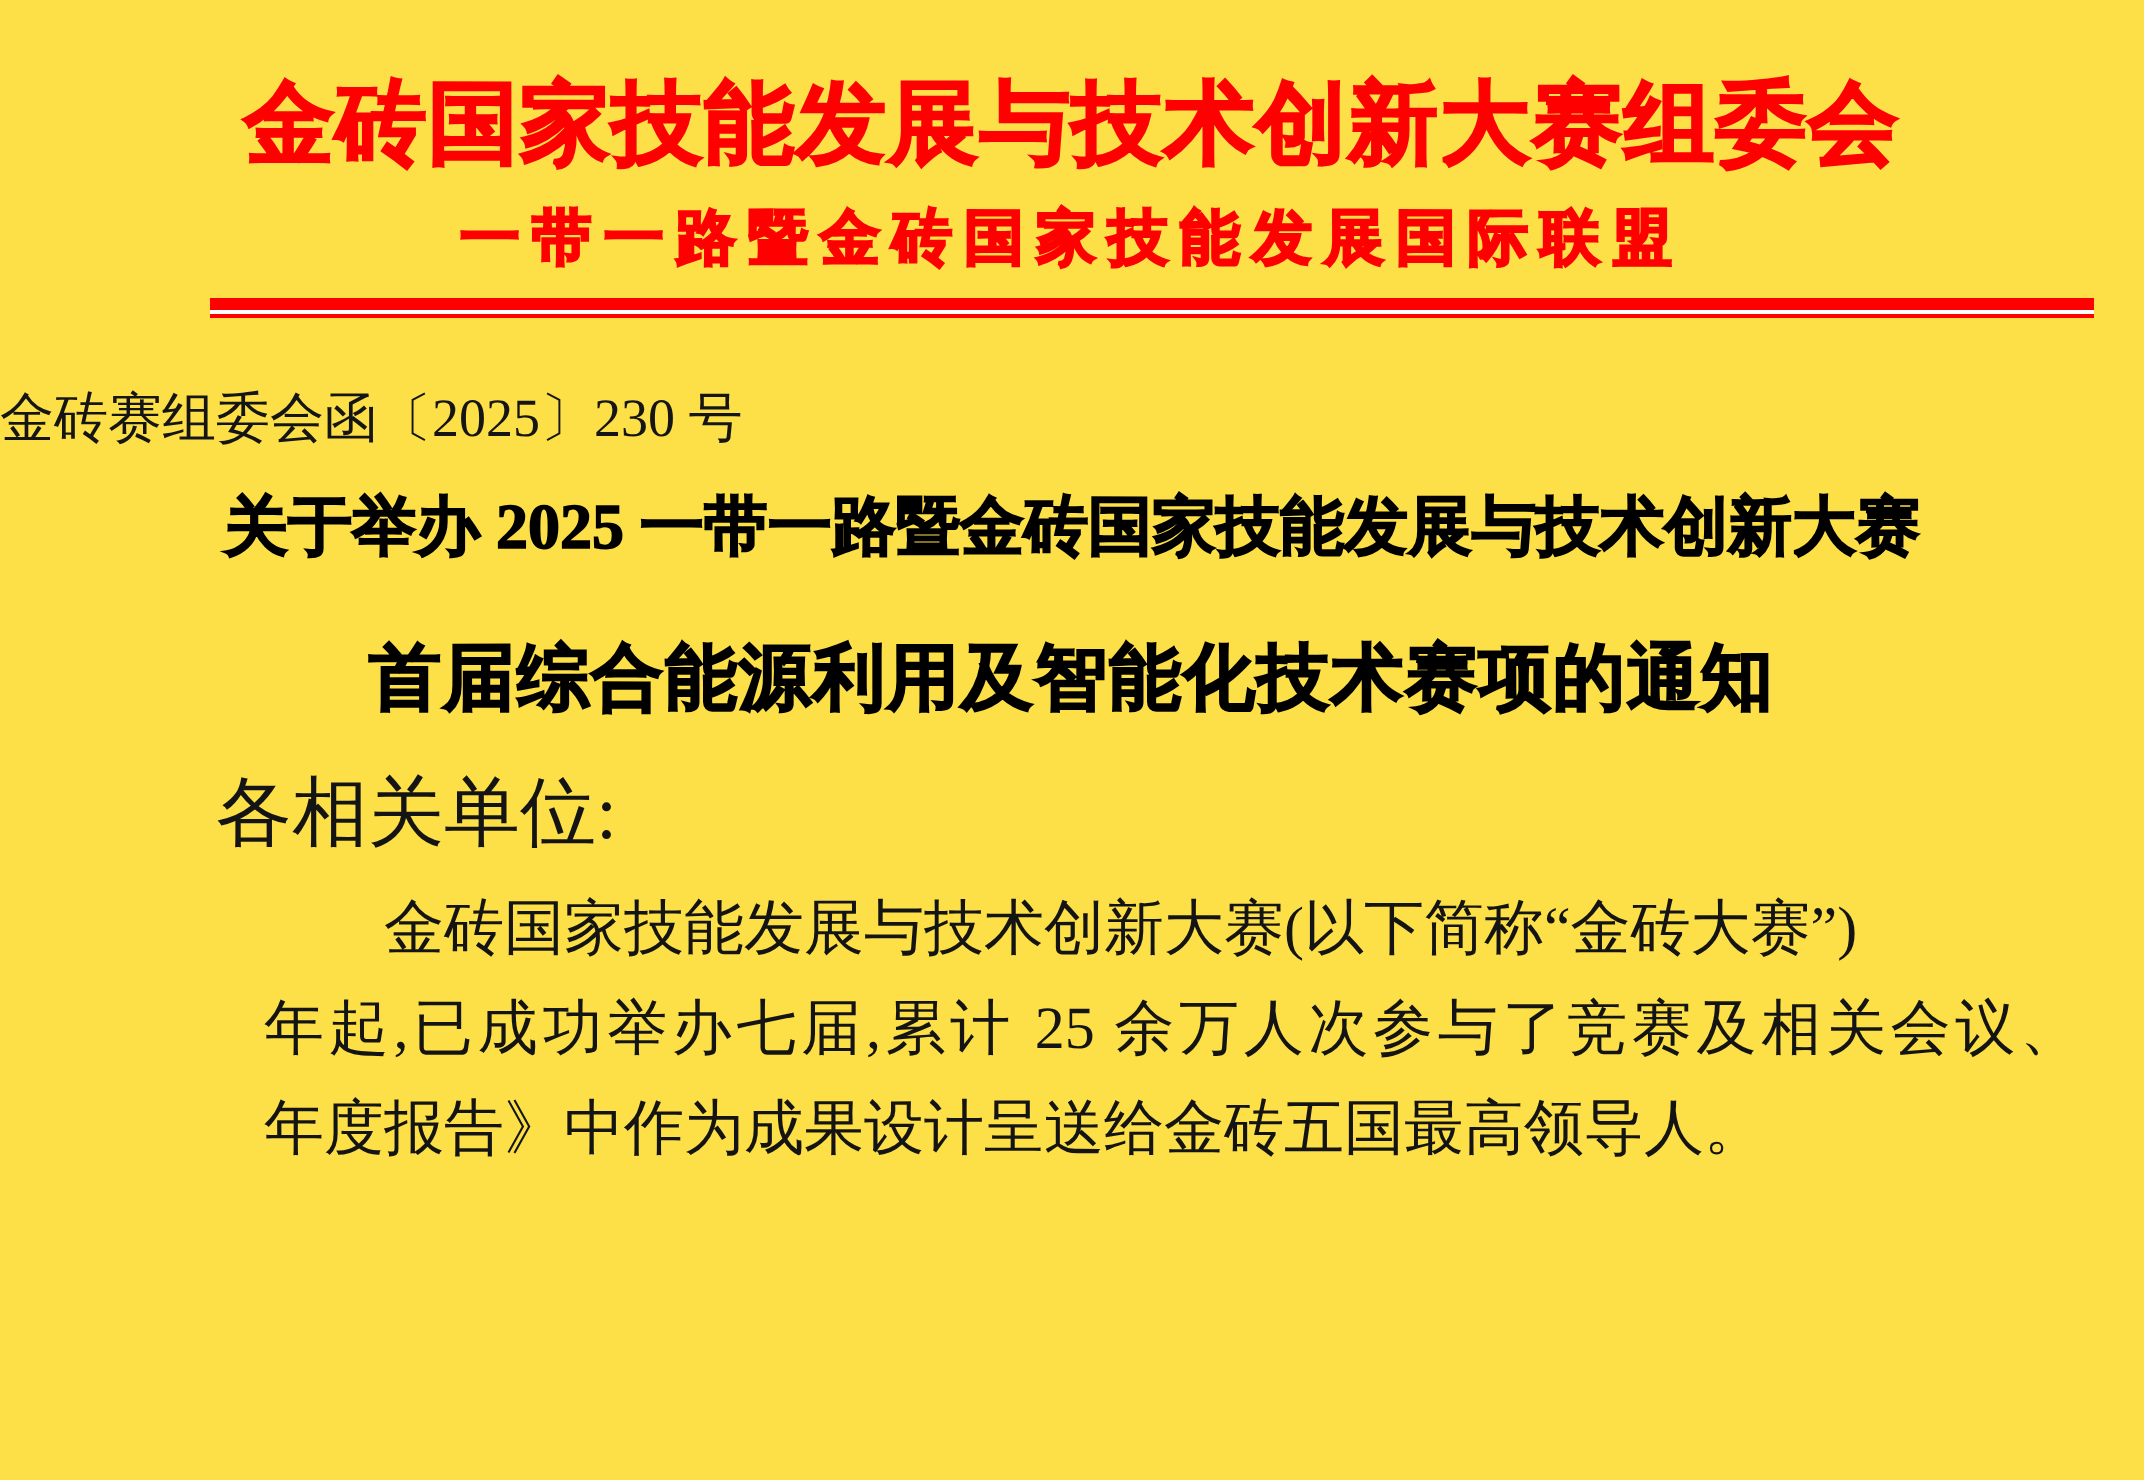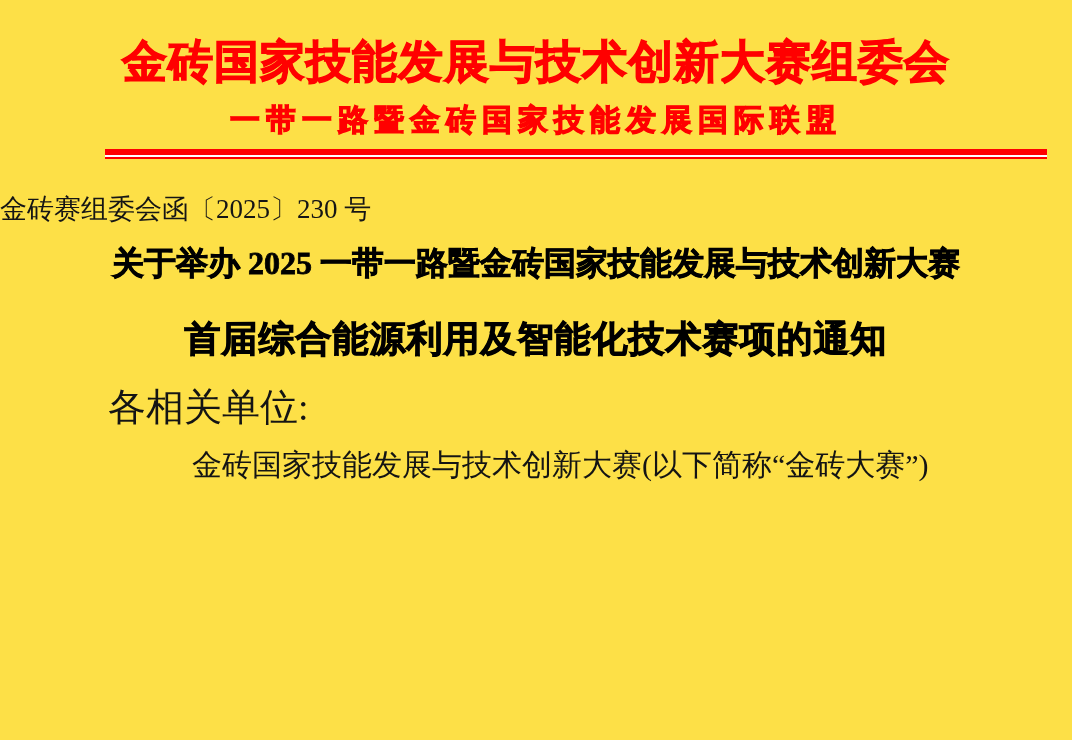--- a/index.html
+++ b/index.html
@@ -88,17 +88,19 @@
 
   <div class="title-line title-line2">首届综合能源利用及智能化技术赛项的通知</div>
 
   <div class="body-block">
     <div class="salutation">各相关单位:</div>
 
     <div class="para-line first">金砖国家技能发展与技术创新大赛(以下简称“金砖大赛”)</div>
 
 
 
+    <div class="para-line fill">年起,已成功举办七届,累计 25 余万人次参与了竞赛及相关会议、</div>
 
 
+    <div class="para-line">年度报告》中作为成果设计呈送给金砖五国最高领导人。</div>
   </div>
 
 </div>
 
 </body></html>

